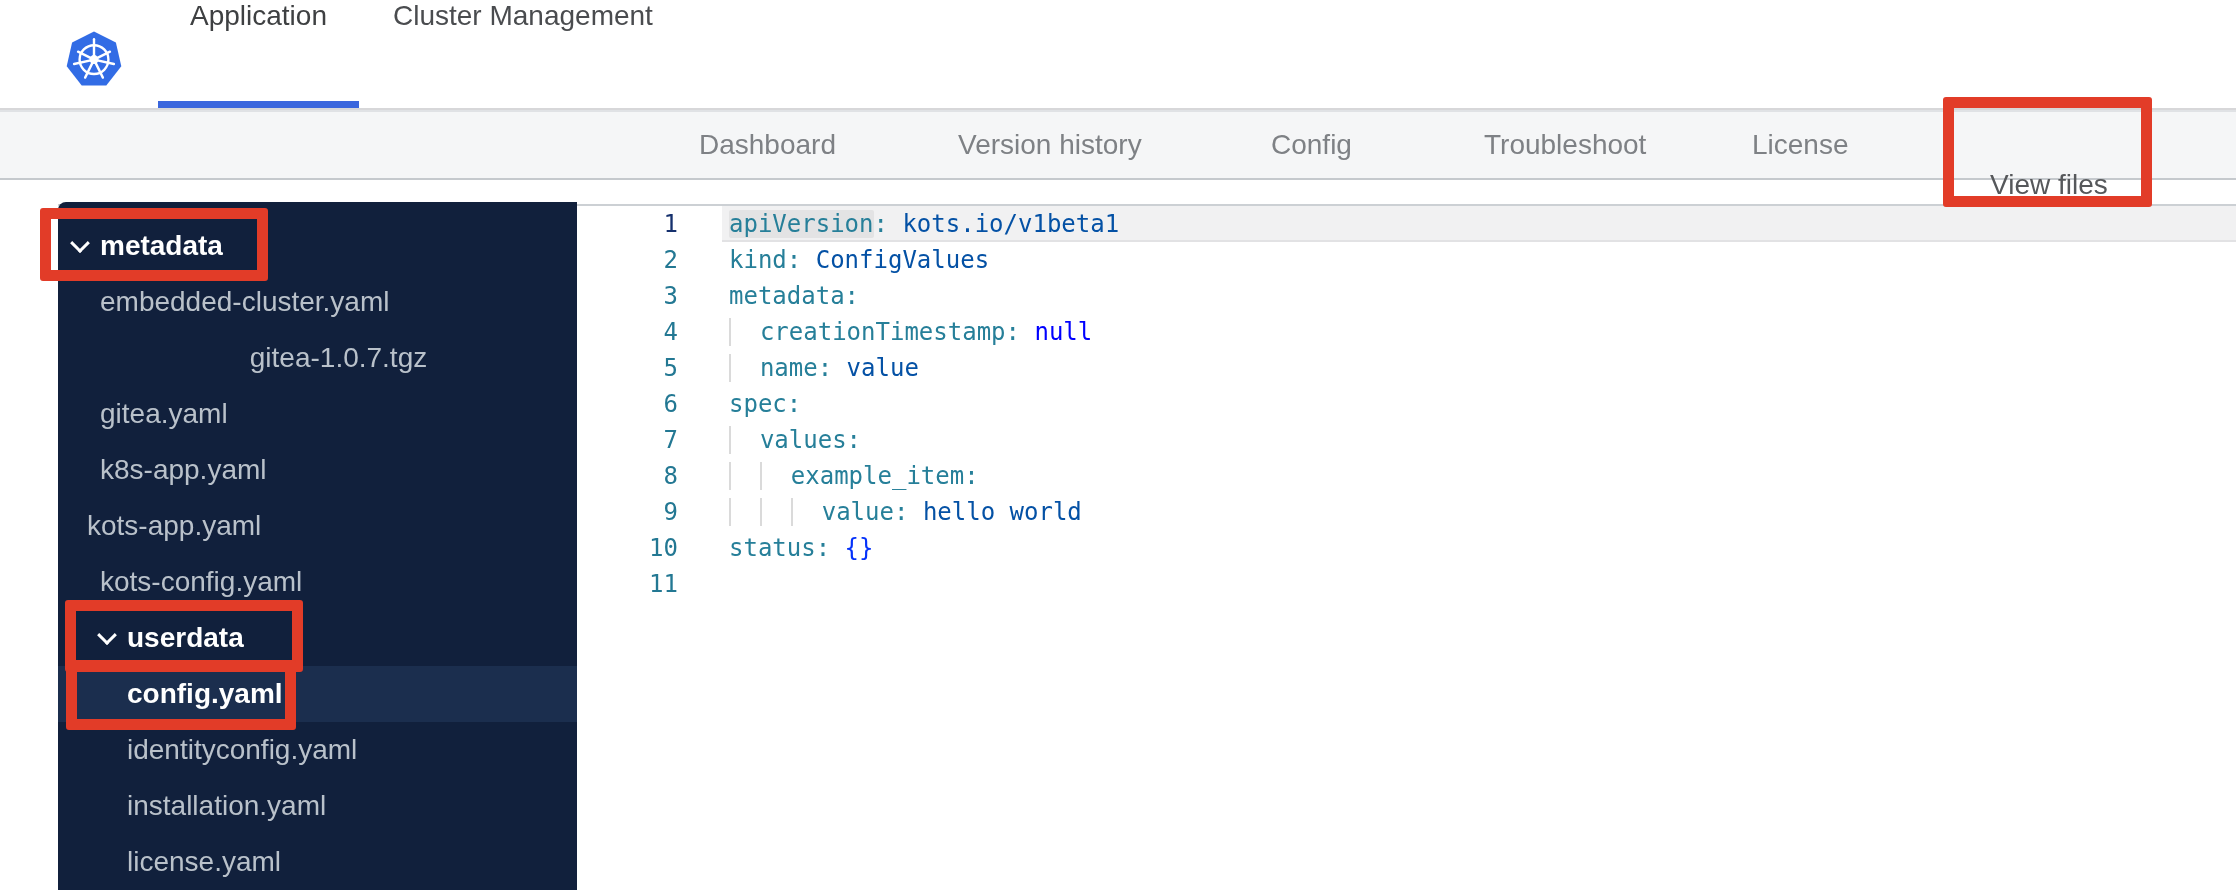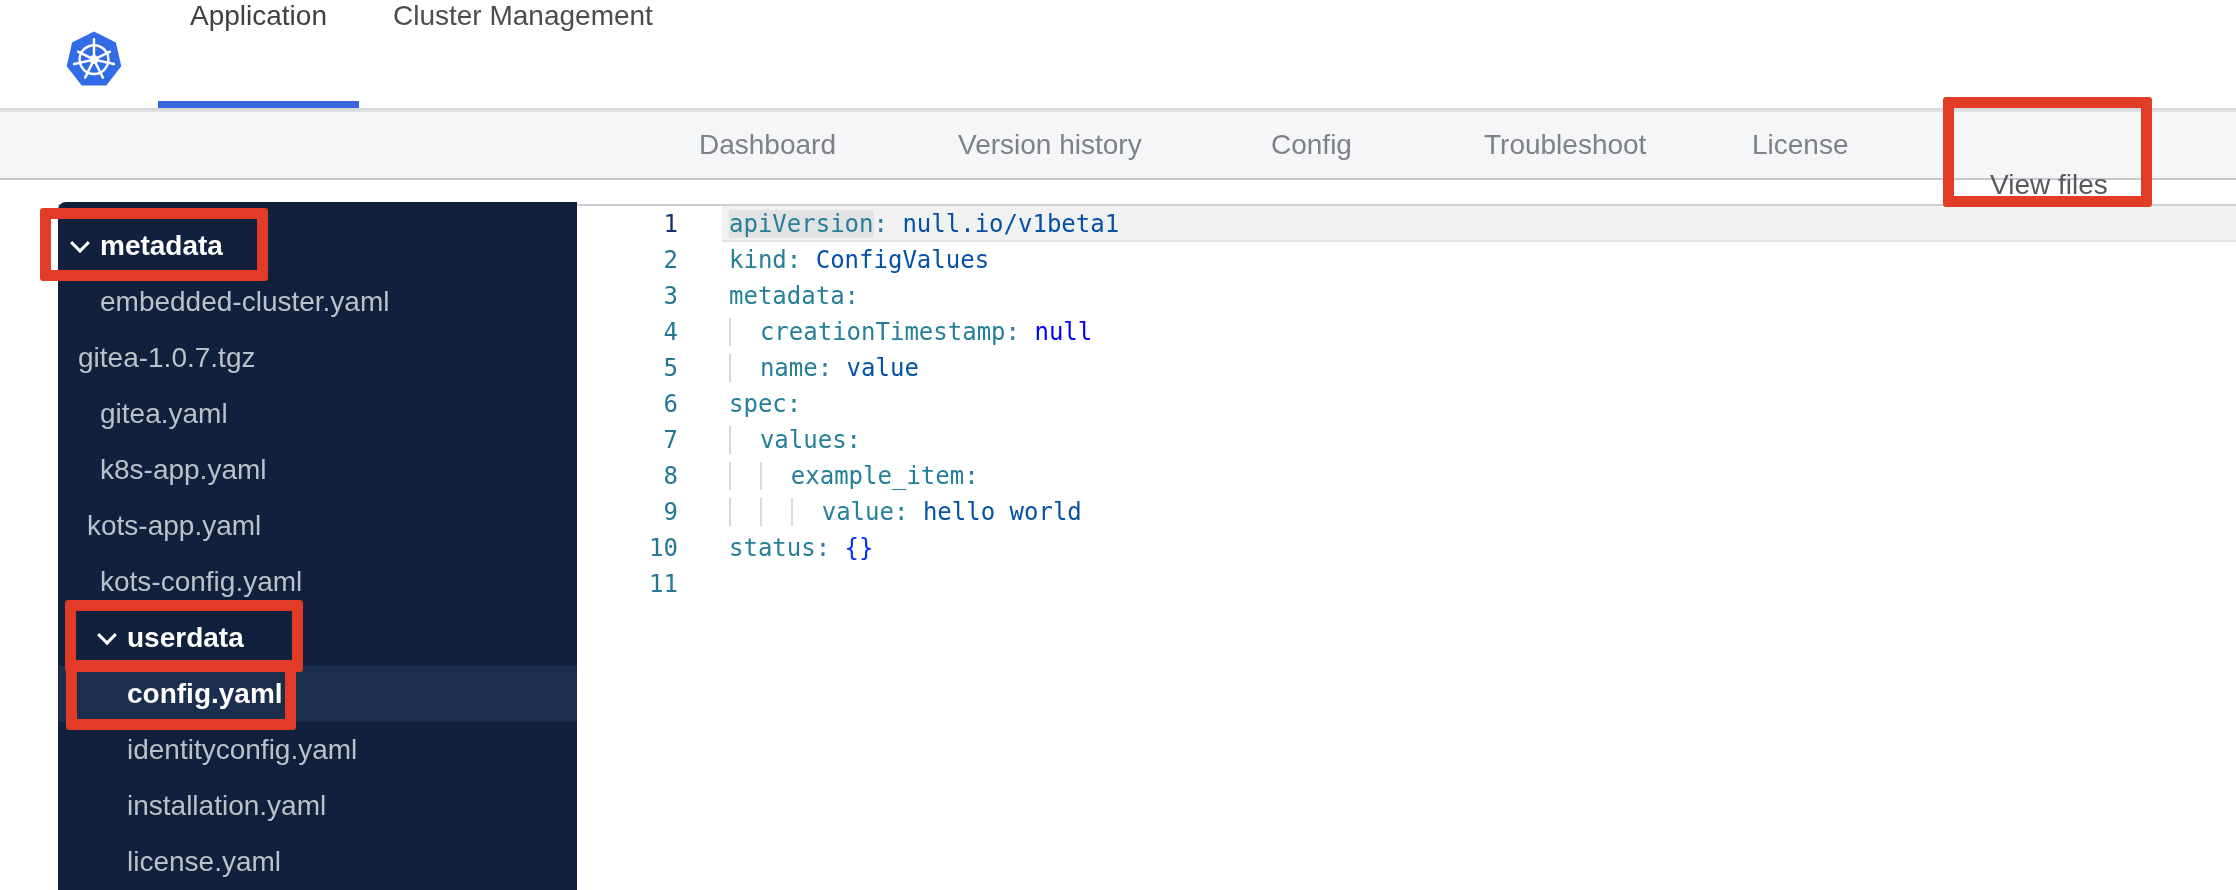--- a/index.html
+++ b/index.html
@@ -135,21 +135,21 @@
 
   <div class="sidebar">
     <div class="tree" id="tree">
         <div class="tree-row folder" style="padding-left: 15px;">
           <span class="chev"></span>
           <span>metadata</span>
         </div>
         <div class="tree-row" style="padding-left: 42px;">
           <span>embedded-cluster.yaml</span>
         </div>
-        <div class="tree-row" style="padding-left: 20px;">
+        <div class="tree-row" style="padding-left: 42px; justify-content: center;">
           <span>gitea-1.0.7.tgz</span>
         </div>
         <div class="tree-row" style="padding-left: 42px;">
           <span>gitea.yaml</span>
         </div>
         <div class="tree-row" style="padding-left: 42px;">
           <span>k8s-app.yaml</span>
         </div>
         <div class="tree-row" style="padding-left: 29px;">
           <span>kots-app.yaml</span>
@@ -170,21 +170,21 @@
         <div class="tree-row" style="padding-left: 69px;">
           <span>installation.yaml</span>
         </div>
         <div class="tree-row" style="padding-left: 69px;">
           <span>license.yaml</span>
         </div>
       </div>
   </div>
 
   <div class="editor" id="editor">
-      <div class="code-line active"><div class="active-line-bg"></div><span class="gutter">1</span><span class="code-text"><span class="tk-key word-hl">apiVersion</span><span class="tk-key">:</span><span> </span><span class="tk-str">null.io/v1beta1</span></span></div>
+      <div class="code-line active"><div class="active-line-bg"></div><span class="gutter">1</span><span class="code-text"><span class="tk-key word-hl">apiVersion</span><span class="tk-key">:</span><span> </span><span class="tk-str">kots.io/v1beta1</span></span></div>
       <div class="code-line"><span class="gutter">2</span><span class="code-text"><span class="tk-key">kind</span><span class="tk-key">:</span><span> </span><span class="tk-str">ConfigValues</span></span></div>
       <div class="code-line"><span class="gutter">3</span><span class="code-text"><span class="tk-key">metadata</span><span class="tk-key">:</span></span></div>
       <div class="code-line"><span class="gutter">4</span><span class="code-text"><span class="ig">  </span><span class="tk-key">creationTimestamp</span><span class="tk-key">:</span><span> </span><span class="tk-kw">null</span></span></div>
       <div class="code-line"><span class="gutter">5</span><span class="code-text"><span class="ig">  </span><span class="tk-key">name</span><span class="tk-key">:</span><span> </span><span class="tk-str">value</span></span></div>
       <div class="code-line"><span class="gutter">6</span><span class="code-text"><span class="tk-key">spec</span><span class="tk-key">:</span></span></div>
       <div class="code-line"><span class="gutter">7</span><span class="code-text"><span class="ig">  </span><span class="tk-key">values</span><span class="tk-key">:</span></span></div>
       <div class="code-line"><span class="gutter">8</span><span class="code-text"><span class="ig">  </span><span class="ig">  </span><span class="tk-key">example_item</span><span class="tk-key">:</span></span></div>
       <div class="code-line"><span class="gutter">9</span><span class="code-text"><span class="ig">  </span><span class="ig">  </span><span class="ig">  </span><span class="tk-key">value</span><span class="tk-key">:</span><span> </span><span class="tk-str">hello world</span></span></div>
       <div class="code-line"><span class="gutter">10</span><span class="code-text"><span class="tk-key">status</span><span class="tk-key">:</span><span> </span><span class="tk-brk">{}</span></span></div>
       <div class="code-line"><span class="gutter">11</span><span class="code-text"></span></div>

